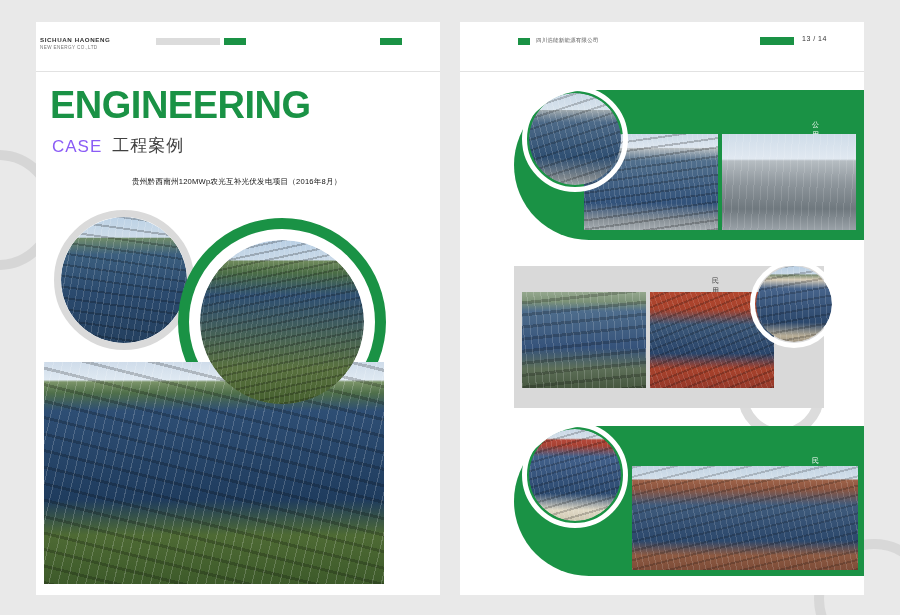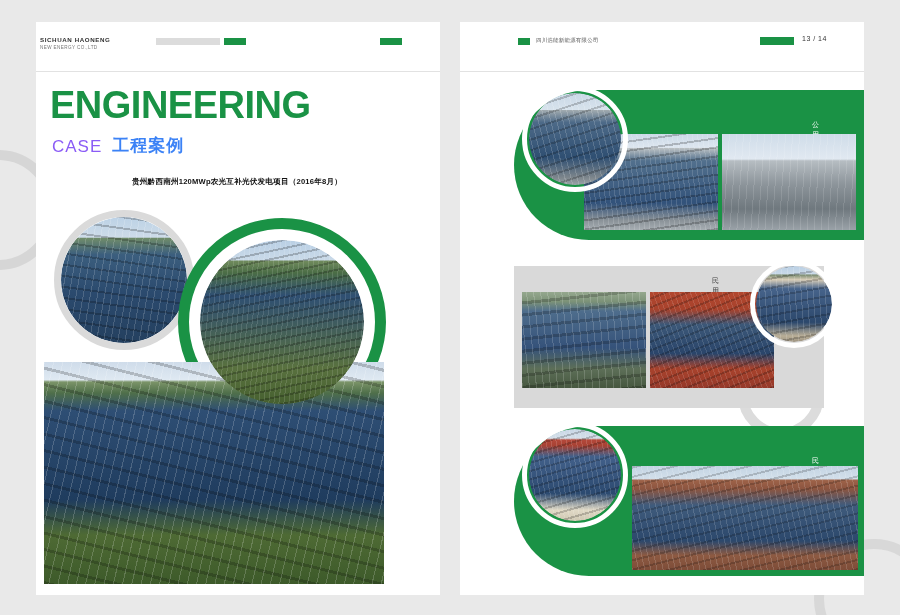--- a/index.html
+++ b/index.html
@@ -72,24 +72,24 @@
   .big-title {
     position: absolute; left: 14px; top: 62px;
     font-size: 38px; font-weight: bold; letter-spacing: -0.5px;
     color: #1a9245; font-family: "Liberation Sans", sans-serif;
   }
   .sub-row {
     position: absolute; left: 16px; top: 112px;
     display: flex; align-items: flex-end; gap: 10px;
   }
   .sub-en { font-size: 17px; color: #8b5cf6; letter-spacing: 1px; }
-  .sub-cn { font-size: 17px; color: #3b82f6; font-weight: bold; letter-spacing: 1px; }
+  .sub-cn { font-size: 17px; color: #404040; font-weight: normal; letter-spacing: 1px; }
   .project-cap {
     position: absolute; left: 96px; top: 155px;
-    font-size: 7.6px; font-weight: bold; color: #111; letter-spacing: .2px;
+    font-size: 7.6px; font-weight: normal; color: #111; letter-spacing: .2px;
   }
   
   .photo { position: absolute; overflow: hidden; background: #8a9aa8; }
   .circ { border-radius: 50%; overflow: hidden; position: absolute; }
   .circ-inner { width: 100%; height: 100%; border-radius: 50%; overflow: hidden; }
 
   
   .pv-farm {
     width: 100%; height: 100%;
     background:

